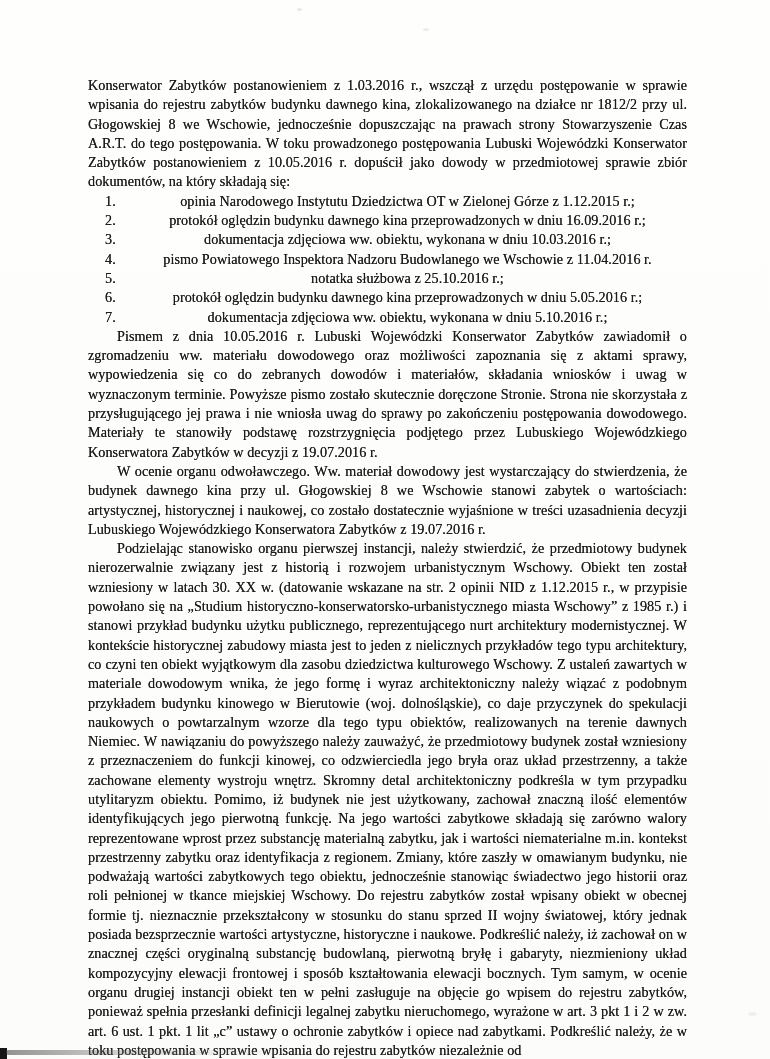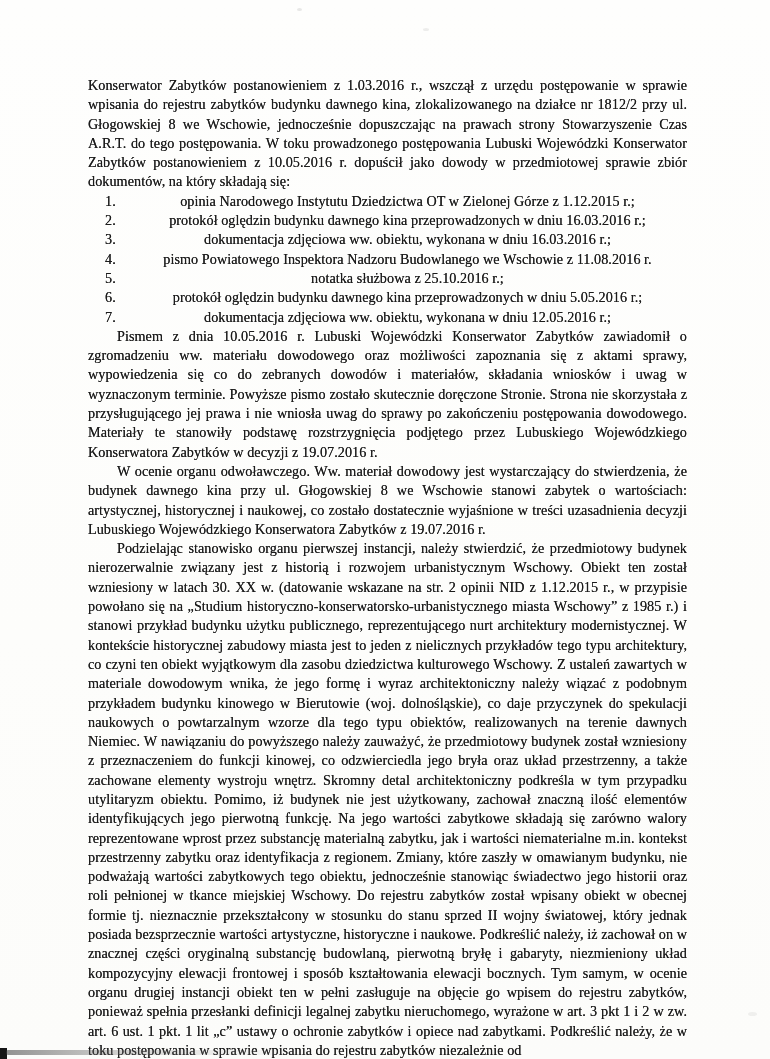--- a/index.html
+++ b/index.html
@@ -87,41 +87,41 @@
 
     <p class="para">Konserwator Zabytków postanowieniem z 1.03.2016 r., wszczął z urzędu postępowanie w sprawie wpisania do rejestru zabytków budynku dawnego kina, zlokalizowanego na działce nr 1812/2 przy ul. Głogowskiej 8 we Wschowie, jednocześnie dopuszczając na prawach strony Stowarzyszenie Czas A.R.T. do tego postępowania. W toku prowadzonego postępowania Lubuski Wojewódzki Konserwator Zabytków postanowieniem z 10.05.2016 r. dopuścił jako dowody w przedmiotowej sprawie zbiór dokumentów, na który składają się:</p>
 
     <ol class="evidence">
       <li>
         <span class="li-num">1.</span>
         <span class="li-text">opinia Narodowego Instytutu Dziedzictwa OT w Zielonej Górze z 1.12.2015 r.;</span>
       </li>
       <li>
         <span class="li-num">2.</span>
-        <span class="li-text">protokół oględzin budynku dawnego kina przeprowadzonych w dniu 16.03.2016 r.;</span>
+        <span class="li-text">protokół oględzin budynku dawnego kina przeprowadzonych w dniu 16.09.2016 r.;</span>
       </li>
       <li>
         <span class="li-num">3.</span>
-        <span class="li-text">dokumentacja zdjęciowa ww. obiektu, wykonana w dniu 16.03.2016 r.;</span>
+        <span class="li-text">dokumentacja zdjęciowa ww. obiektu, wykonana w dniu 10.03.2016 r.;</span>
       </li>
       <li>
         <span class="li-num">4.</span>
-        <span class="li-text">pismo Powiatowego Inspektora Nadzoru Budowlanego we Wschowie z 11.08.2016 r.</span>
+        <span class="li-text">pismo Powiatowego Inspektora Nadzoru Budowlanego we Wschowie z 11.04.2016 r.</span>
       </li>
       <li>
         <span class="li-num">5.</span>
         <span class="li-text">notatka służbowa z 25.10.2016 r.;</span>
       </li>
       <li>
         <span class="li-num">6.</span>
         <span class="li-text">protokół oględzin budynku dawnego kina przeprowadzonych w dniu 5.05.2016 r.;</span>
       </li>
       <li>
         <span class="li-num">7.</span>
-        <span class="li-text">dokumentacja zdjęciowa ww. obiektu, wykonana w dniu 12.05.2016 r.;</span>
+        <span class="li-text">dokumentacja zdjęciowa ww. obiektu, wykonana w dniu 5.10.2016 r.;</span>
       </li>
     </ol>
 
     <p class="para indented">Pismem z dnia 10.05.2016 r. Lubuski Wojewódzki Konserwator Zabytków zawiadomił o zgromadzeniu ww. materiału dowodowego oraz możliwości zapoznania się z aktami sprawy, wypowiedzenia się co do zebranych dowodów i materiałów, składania wniosków i uwag w wyznaczonym terminie. Powyższe pismo zostało skutecznie doręczone Stronie. Strona nie skorzystała z przysługującego jej prawa i nie wniosła uwag do sprawy po zakończeniu postępowania dowodowego. Materiały te stanowiły podstawę rozstrzygnięcia podjętego przez Lubuskiego Wojewódzkiego Konserwatora Zabytków w decyzji z 19.07.2016 r.</p>
 
     <p class="para indented">W ocenie organu odwoławczego. Ww. materiał dowodowy jest wystarczający do stwierdzenia, że budynek dawnego kina przy ul. Głogowskiej 8 we Wschowie stanowi zabytek o wartościach: artystycznej, historycznej i naukowej, co zostało dostatecznie wyjaśnione w treści uzasadnienia decyzji Lubuskiego Wojewódzkiego Konserwatora Zabytków z 19.07.2016 r.</p>
 
     <p class="para indented">Podzielając stanowisko organu pierwszej instancji, należy stwierdzić, że przedmiotowy budynek nierozerwalnie związany jest z historią i rozwojem urbanistycznym Wschowy. Obiekt ten został wzniesiony w latach 30. XX w. (datowanie wskazane na str. 2 opinii NID z 1.12.2015 r., w przypisie powołano się na „Studium historyczno-konserwatorsko-urbanistycznego miasta Wschowy” z 1985 r.) i stanowi przykład budynku użytku publicznego, reprezentującego nurt architektury modernistycznej. W kontekście historycznej zabudowy miasta jest to jeden z nielicznych przykładów tego typu architektury, co czyni ten obiekt wyjątkowym dla zasobu dziedzictwa kulturowego Wschowy. Z ustaleń zawartych w materiale dowodowym wnika, że jego formę i wyraz architektoniczny należy wiązać z podobnym przykładem budynku kinowego w Bierutowie (woj. dolnośląskie), co daje przyczynek do spekulacji naukowych o powtarzalnym wzorze dla tego typu obiektów, realizowanych na terenie dawnych Niemiec. W nawiązaniu do powyższego należy zauważyć, że przedmiotowy budynek został wzniesiony z przeznaczeniem do funkcji kinowej, co odzwierciedla jego bryła oraz układ przestrzenny, a także zachowane elementy wystroju wnętrz. Skromny detal architektoniczny podkreśla w tym przypadku utylitaryzm obiektu. Pomimo, iż budynek nie jest użytkowany, zachował znaczną ilość elementów identyfikujących jego pierwotną funkcję. Na jego wartości zabytkowe składają się zarówno walory reprezentowane wprost przez substancję materialną zabytku, jak i wartości niematerialne m.in. kontekst przestrzenny zabytku oraz identyfikacja z regionem. Zmiany, które zaszły w omawianym budynku, nie podważają wartości zabytkowych tego obiektu, jednocześnie stanowiąc świadectwo jego historii oraz roli pełnionej w tkance miejskiej Wschowy. Do rejestru zabytków został wpisany obiekt w obecnej formie tj. nieznacznie przekształcony w stosunku do stanu sprzed II wojny światowej, który jednak posiada bezsprzecznie wartości artystyczne, historyczne i naukowe. Podkreślić należy, iż zachował on w znacznej części oryginalną substancję budowlaną, pierwotną bryłę i gabaryty, niezmieniony układ kompozycyjny elewacji frontowej i sposób kształtowania elewacji bocznych. Tym samym, w ocenie organu drugiej instancji obiekt ten w pełni zasługuje na objęcie go wpisem do rejestru zabytków, ponieważ spełnia przesłanki definicji legalnej zabytku nieruchomego, wyrażone w art. 3 pkt 1 i 2 w zw. art. 6 ust. 1 pkt. 1 lit „c” ustawy o ochronie zabytków i opiece nad zabytkami. Podkreślić należy, że w toku postępowania w sprawie wpisania do rejestru zabytków niezależnie od</p>
 
   </div>

